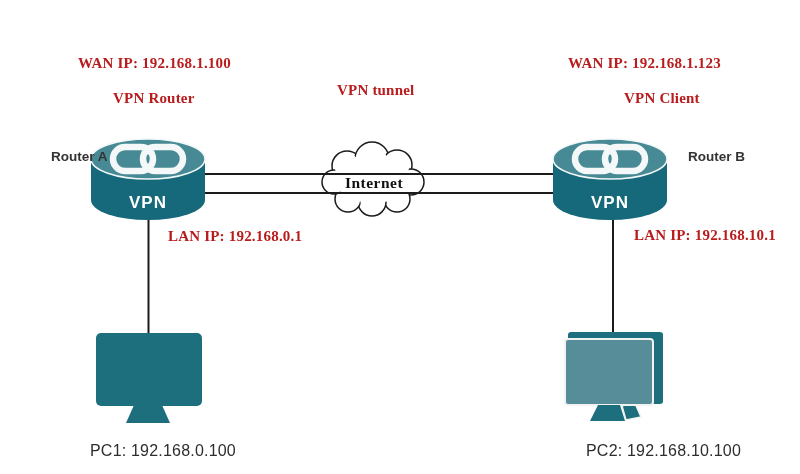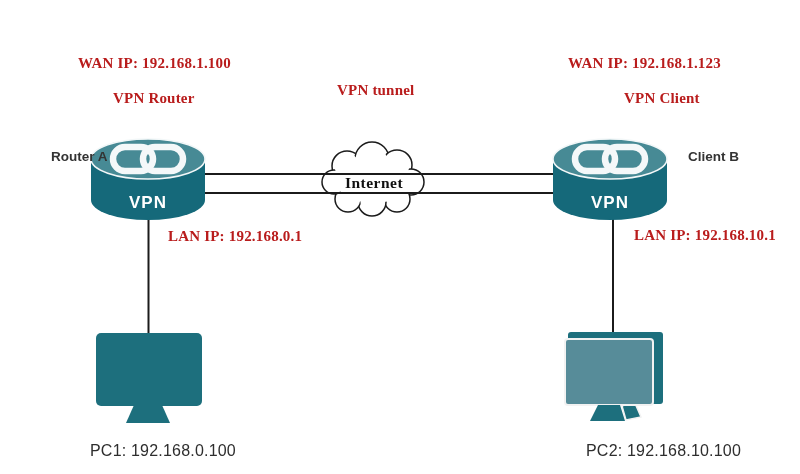--- a/index.html
+++ b/index.html
@@ -120,21 +120,21 @@
   <div class="abs label-serif" style="left:337px; top:58px;margin-top:24px;">VPN tunnel</div>
 
   <div class="abs label-serif" style="left:543px; top:55px;margin-left:25px;">WAN IP: 192.168.1.123</div>
 
   <div class="abs label-serif" style="left:113px; top:90px;">VPN Router</div>
 
   <div class="abs label-serif" style="left:580px; top:90px;margin-left:44px;">VPN Client</div>
 
   <div class="abs label-sans" style="left:20px; top:149px;padding-left:31px;">Router A</div>
 
-  <div class="abs label-sans" style="left:688px; top:149px;">Client B</div>
+  <div class="abs label-sans" style="left:688px; top:149px;">Router B</div>
 
   <div class="abs label-serif" style="left:168px; top:228px;">LAN IP: 192.168.0.1</div>
 
   <div class="abs label-serif" style="left:634px; top:227px;">LAN IP: 192.168.10.1</div>
 
   <div class="abs pc-label" style="left:90px; top:442px;">PC1: 192.168.0.100</div>
 
   <div class="abs pc-label" style="left:586px; top:442px;">PC2: 192.168.10.100</div>
 
 </div>

